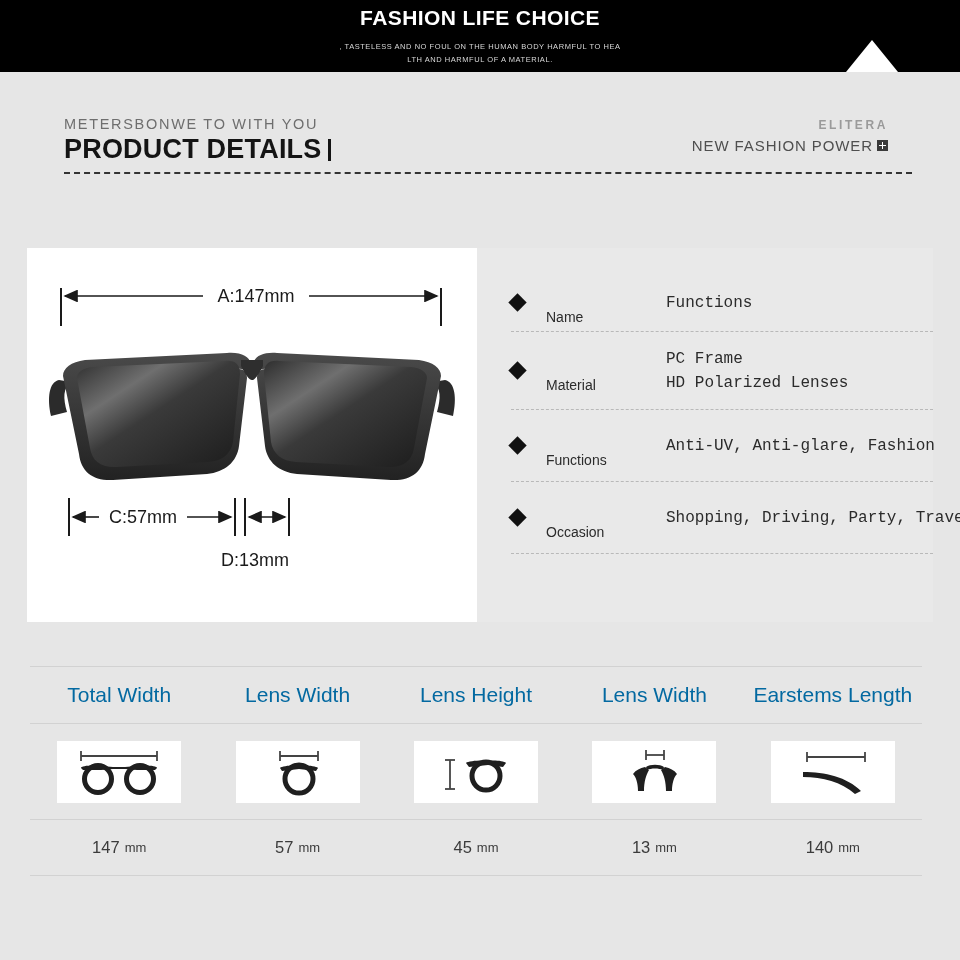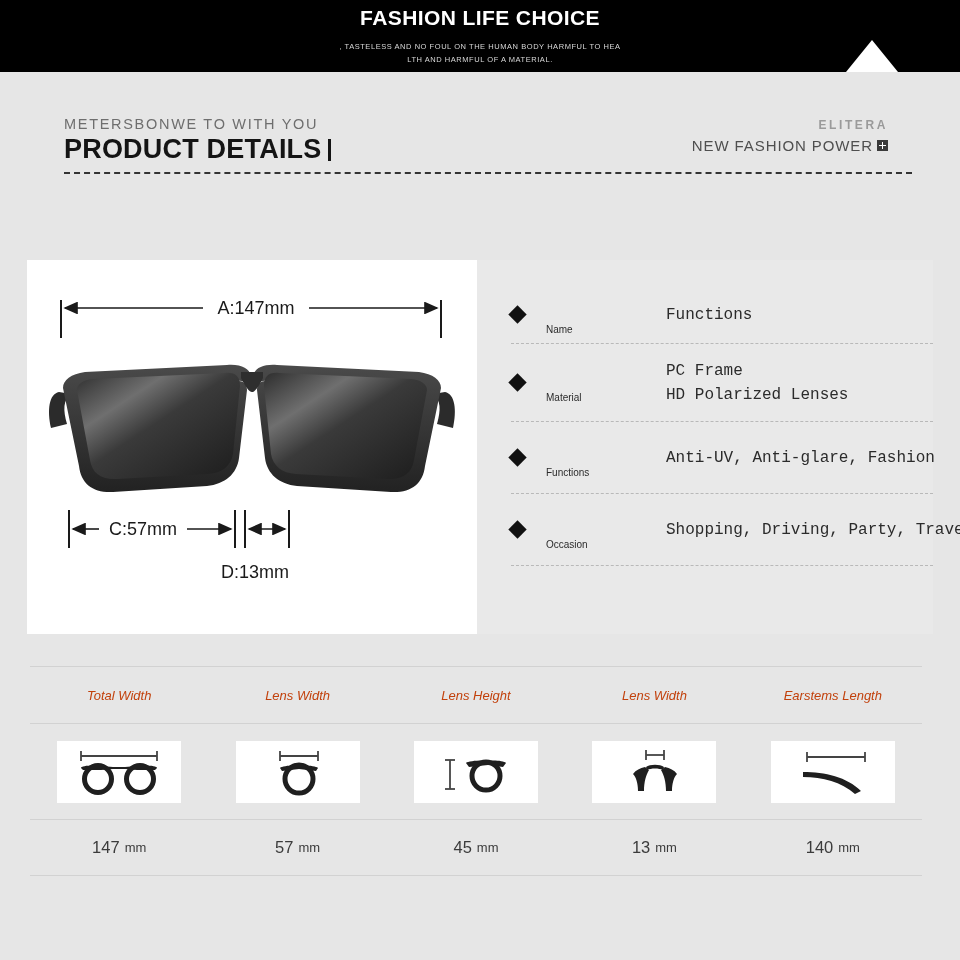--- a/index.html
+++ b/index.html
@@ -128,21 +128,21 @@
   .dashed-rule {
     position: absolute;
     left: 64px; top: 172px;
     width: 848px; height: 0;
     border-top: 2px dashed #333333;
   }
 
   
   .card {
     position: absolute;
-    left: 27px; top: 260px;
+    left: 27px; top: 248px;
     width: 906px; height: 374px;
     background: #ffffff;
     box-sizing: border-box;
     display: flex;
   }
   .card-left {
     width: 450px;
     height: 100%;
     position: relative;
     background: #ffffff;
@@ -178,21 +178,21 @@
     width: 13px; height: 13px;
     background: #111111;
     transform: rotate(45deg);
     flex: none;
     margin-right: 22px;
   }
   .spec-label {
     width: 120px;
     flex: none;
     color: #2b2b2b;
-    font-size: 10px;
+    font-size: 14px;
     font-family: "Liberation Sans", sans-serif;
     margin-top: 29px;
   }
   .spec-value {
     color: #2b2b2b;
     font-size: 16px;
     line-height: 24px;
     white-space: nowrap;
     font-family: "Liberation Mono", monospace;
   }
@@ -212,24 +212,23 @@
   .mcell {
     flex: 1 1 0;
     display: flex;
     align-items: center;
     justify-content: center;
     text-align: center;
     box-sizing: border-box;
   }
   .mrow.head-row .mcell {
     height: 56px;
-    color: #c2410c;
-    font-size: 13px;
-    font-family: "Liberation Sans", sans-serif;
-    font-style: italic;
+    color: #0369a1;
+    font-size: 21px;
+    font-family: "Liberation Sans", sans-serif;
   }
   .mrow.icon-row .mcell { height: 95px; }
   .mrow.val-row .mcell {
     height: 55px;
     color: #3b3b3b;
     font-size: 16.5px;
     font-family: "Liberation Sans", sans-serif;
   }
   .mval-unit { font-size: 13px; margin-left: 5px; }
   .icon-box {

